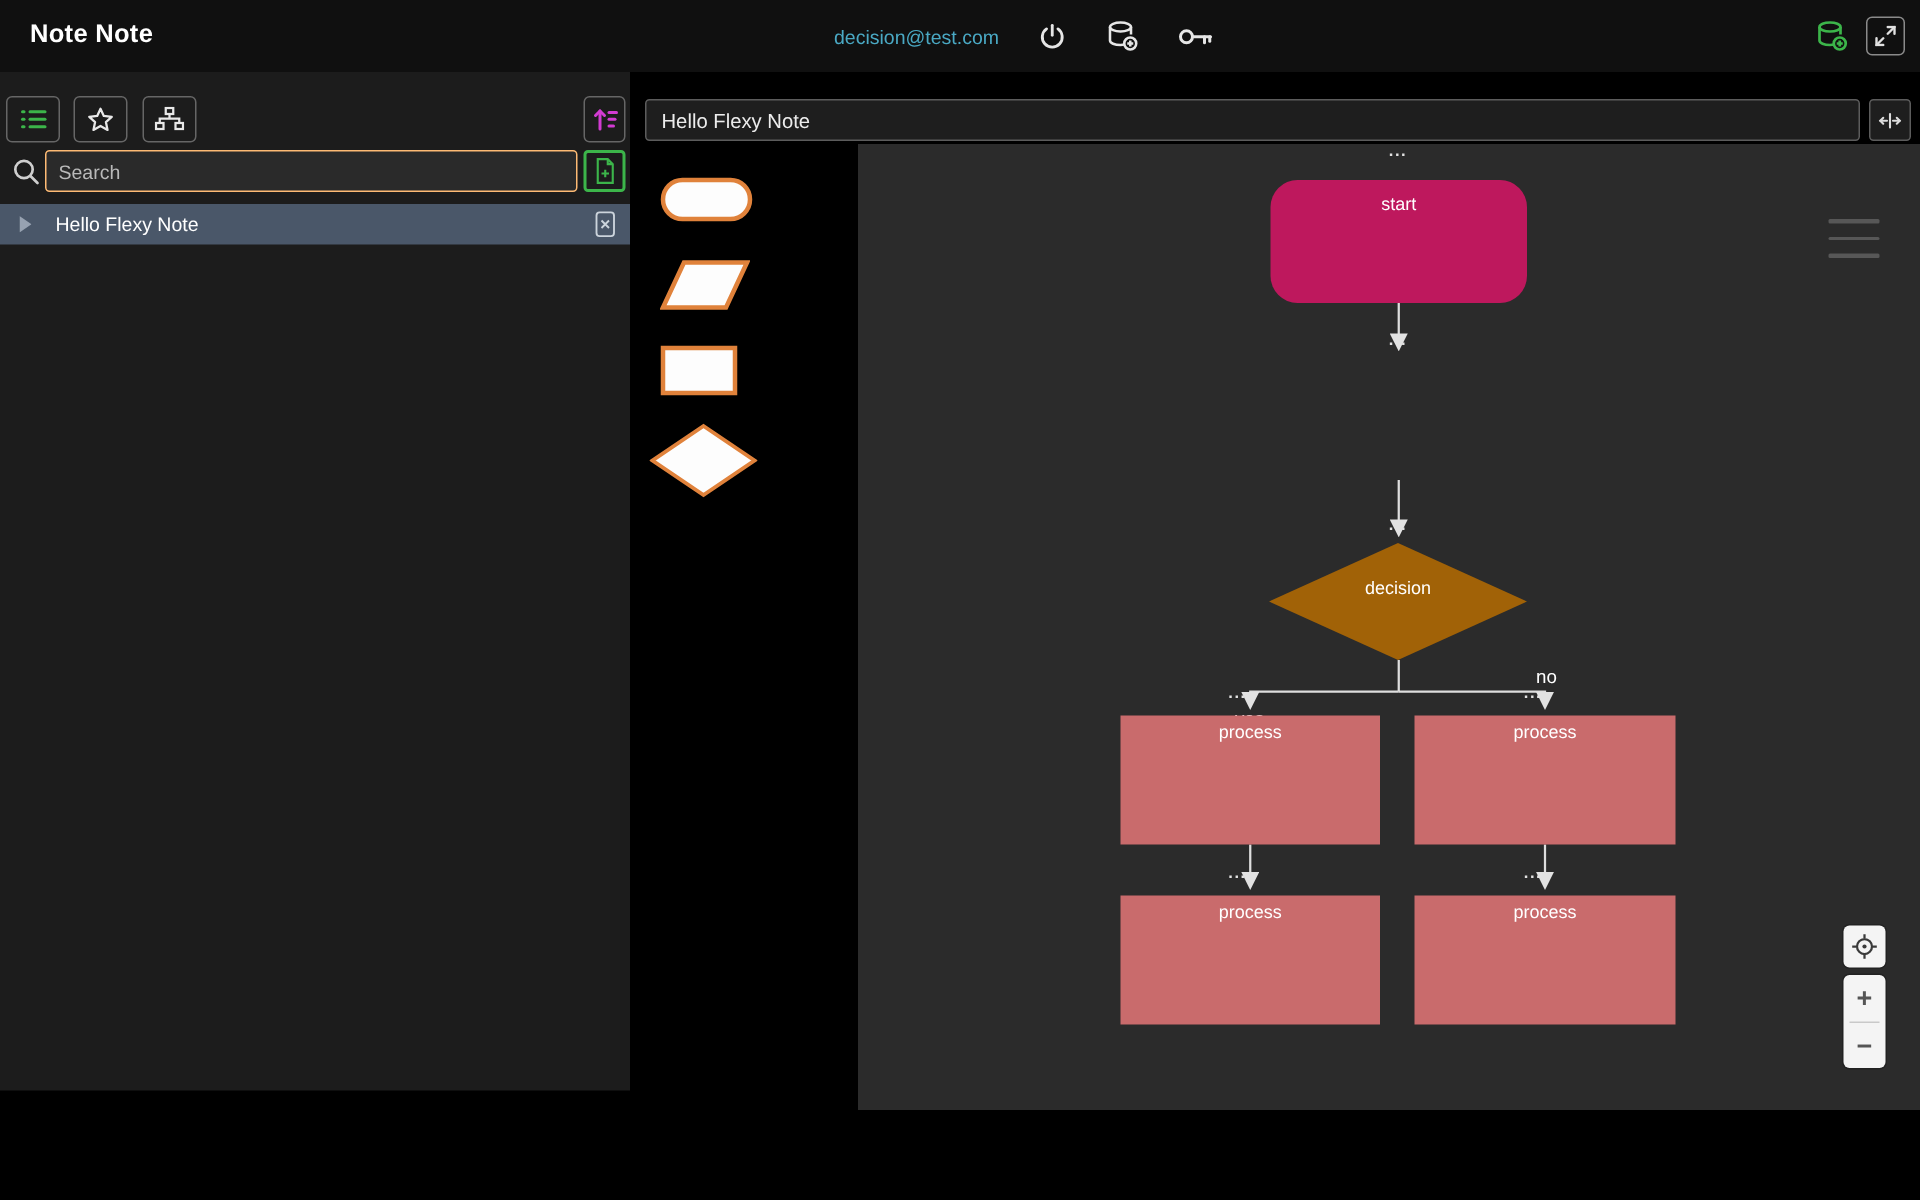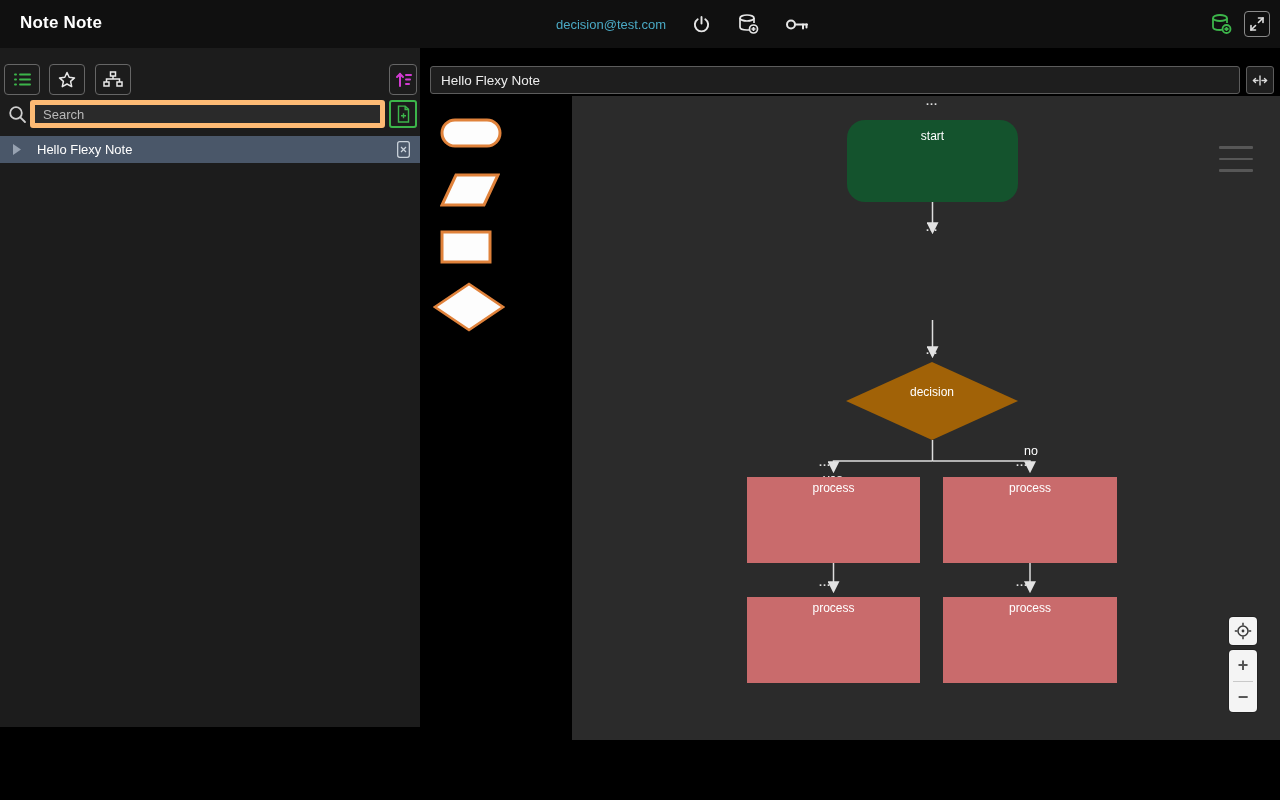--- a/index.html
+++ b/index.html
@@ -14,21 +14,21 @@
   .sq-btn { width:26px; height:26px; border:1px solid #8a8a8a; border-radius:4px; background:transparent; display:flex; align-items:center; justify-content:center; cursor:pointer; }
   .icon-wrap { display:flex; align-items:center; justify-content:center; cursor:pointer; }
 
   
   .sidebar { position:absolute; left:0; top:48px; width:420px; height:679px; background:#1c1c1c; }
   .side-toolbar { position:absolute; left:4px; right:3px; top:16px; height:31px; }
   .icon-btn { width:36px; height:31px; background:#1c1c1c; border:1px solid #666; border-radius:4px; display:inline-flex; align-items:center; justify-content:center; margin-right:5px; cursor:pointer; vertical-align:top; }
   .sort-btn { position:absolute; right:0; top:0; width:28px; height:31px; margin:0; }
   .search-row { position:absolute; left:4px; right:3px; top:52px; height:28px; display:flex; align-items:center; }
   .search-icon-wrap { width:26px; display:flex; justify-content:center; cursor:pointer; }
-  .search-input { flex:1; height:28px; background:#2a2a2a; border:5px solid #fdba74; border-radius:3px; color:#ddd; font-size:13px; padding:0 8px; outline:none; }
+  .search-input { flex:1; height:28px; background:#2a2a2a; border:1px solid #fdba74; border-radius:3px; color:#ddd; font-size:13px; padding:0 8px; outline:none; }
   .search-input::placeholder { color:#b9b9b9; }
   .newdoc-btn { width:28px; height:28px; margin-left:4px; background:#1c1c1c; border:2px solid #3cb54a; border-radius:3px; display:flex; align-items:center; justify-content:center; cursor:pointer; }
   .doc-row { position:absolute; left:0; top:88px; width:420px; height:27px; background:#4a5769; display:flex; align-items:center; cursor:pointer; }
   .doc-chevron { margin-left:13px; display:flex; cursor:pointer; }
   .doc-title { margin-left:16px; color:#fff; font-size:13px; }
   .doc-del { position:absolute; right:9px; top:4px; display:flex; cursor:pointer; }
 
   
   .title-input { position:absolute; left:430px; top:66px; width:810px; height:28px; background:#1e1e1e; border:1px solid #5c5c5c; border-radius:3px; color:#ececec; font-size:13.5px; padding:0 10px; outline:none; }
   .collapse-btn { position:absolute; left:1246px; top:66px; width:28px; height:28px; background:#1e1e1e; border:1px solid #5c5c5c; border-radius:3px; display:flex; align-items:center; justify-content:center; cursor:pointer; }
@@ -244,21 +244,21 @@
   <span class="dots" style="left:360px; top:126px;">...</span>
   <span class="dots" style="left:360px; top:249px;">...</span>
   <span class="dots" style="left:253px; top:361px;">...</span>
   <span class="dots" style="left:450px; top:361px;">...</span>
   <span class="dots" style="left:253px; top:481px;">...</span>
   <span class="dots" style="left:450px; top:481px;">...</span>
 
   <span class="edge-label" style="left:261px; top:349px;margin-top:28px;">yes</span>
   <span class="edge-label" style="left:459px; top:349px;">no</span>
 
-  <div class="node node-start" style="background-color: #14532d;">
+  <div class="node node-start" style="background-color: #be185d;">
     <span>start</span>
   </div>
   <div class="node node-decision" style="background-color: #a16207;">
     <span>decision</span>
   </div>
   <div class="node node-p1" style="background-color: rgb(201, 107, 108);">
     <span>process</span>
   </div>
   <div class="node node-p2" style="background-color: rgb(201, 107, 108);">
     <span>process</span>

